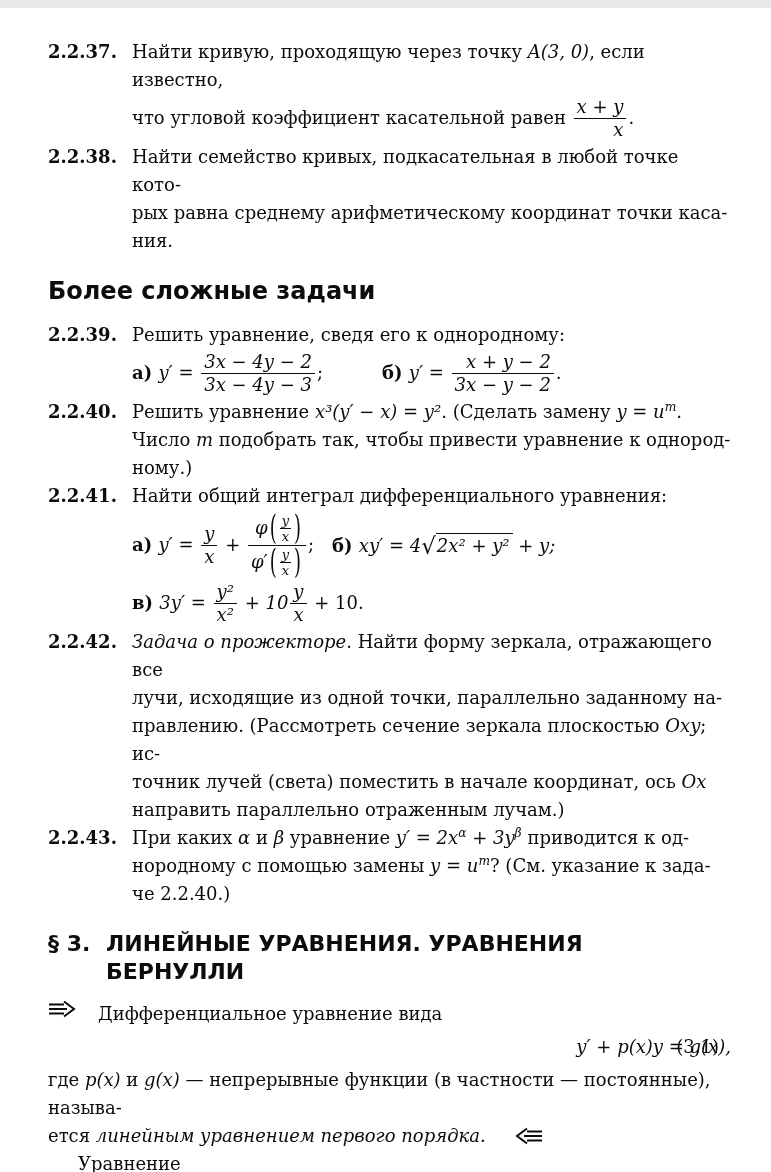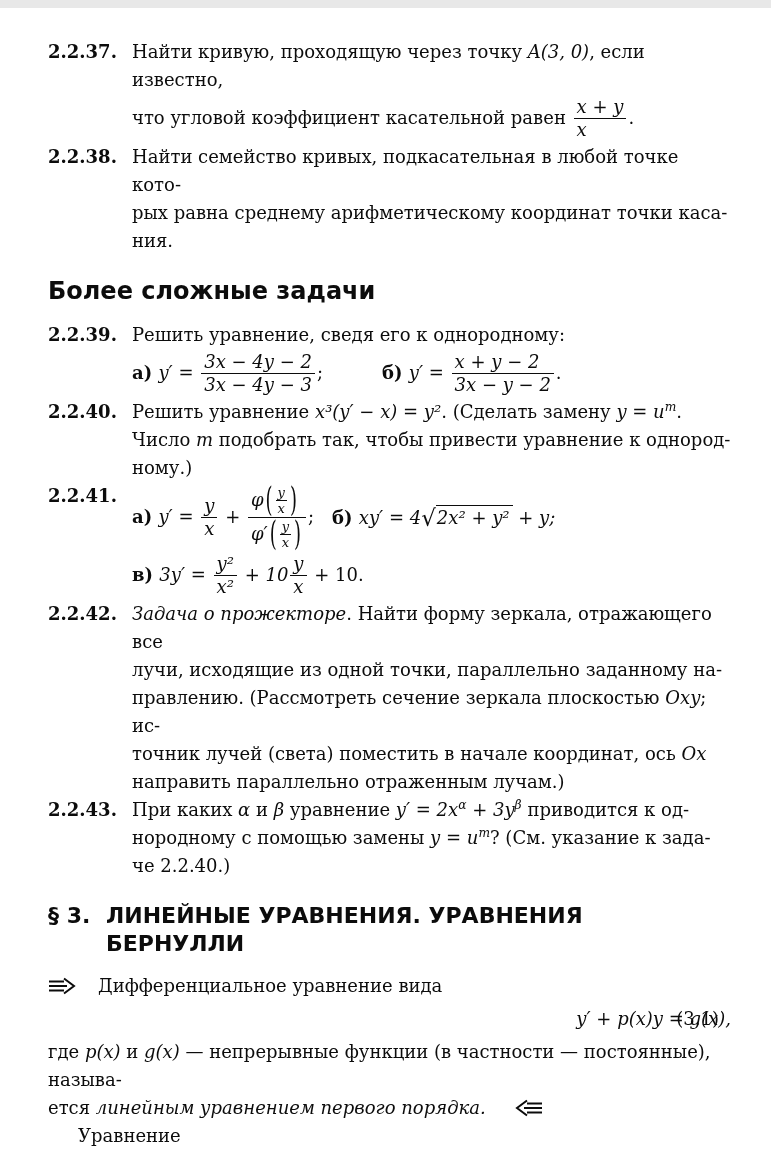--- a/index.html
+++ b/index.html
@@ -19,41 +19,41 @@
   
   .prob{display:flex;}
   .pn{flex:0 0 84px;font-weight:700;}
   .pt{flex:1;}
   .line{display:block;}
   .m{font-style:italic;}
   .it{font-style:italic;}
   .b{font-weight:700;font-style:normal;}
   sup.s{font-size:68%;font-style:italic;line-height:0;}
   
-  .frac{display:inline-block;vertical-align:middle;text-align:left;font-style:italic;margin:1px 2px;}
+  .frac{display:inline-block;vertical-align:middle;text-align:right;font-style:italic;margin:1px 2px;}
   .fn{display:block;border-bottom:1.4px solid #0c0c0c;padding:0 3px 1px;line-height:20px;}
   .fd{display:block;padding:1px 3px 0;line-height:20px;}
   .frac.sm{font-size:13px;margin:0 1px;}
   .frac.sm .fn,.frac.sm .fd{line-height:15px;padding:0 2px;}
   .bp{display:inline-block;transform:scaleY(1.85);margin:0 2px;font-style:normal;}
   
   .sqrt{white-space:nowrap;font-style:italic;}
   .rs{font-style:normal;font-size:23px;vertical-align:-2px;}
   .ra{border-top:1.5px solid #0c0c0c;padding:1px 3px 0 1px;}
   
   .frow{display:flex;align-items:center;margin:2px 0;}
   .fc39{flex:0 0 250px;}
   .fc41{flex:0 0 200px;}
   .tall{margin:2px 0;}
   
   .sub{font-family:"DejaVu Sans",sans-serif;font-weight:700;font-size:24px;margin:22px 0 16px 0;}
   .sec{display:flex;font-family:"DejaVu Sans",sans-serif;font-weight:700;font-size:22px;line-height:28px;margin:22px 0 14px 0;}
   .secnum{flex:0 0 58px;}
   
-  .introline{display:flex;align-items:center;margin:0 0 2px 0;}
+  .introline{display:flex;margin:0 0 2px 0;}
   .introline .arrow{margin-right:22px;}
   .eq{position:relative;text-align:right;margin:5px 0;}
   .eq .lbl{position:absolute;right:12px;top:0;font-style:normal;}
   .indent{text-indent:30px;}
   .endrow{display:flex;align-items:center;gap:29px;}
   .arrow svg{display:block;}
 </style>
 </head>
 <body>
 
@@ -94,20 +94,21 @@
     <span class="pt">
       <span class="line"><span>Решить уравнение </span><span class="m">x³(y′ − x) = y²</span><span>. (Сделать замену </span><span class="m">y = u</span><sup class="s">m</sup><span>.</span></span>
       <span class="line"><span>Число </span><span class="m">m</span><span> подобрать так, чтобы привести уравнение к однород-</span></span>
       <span class="line">ному.)</span>
     </span>
   </div>
 
   <div class="prob">
     <span class="pn">2.2.41.</span>
     <span class="pt">
+      <span class="line">Найти общий интеграл дифференциального уравнения:</span>
       <span class="frow">
         <span class="fc41">
           <span class="b">а) </span><span class="m">y′ = </span><span class="frac"><span class="fn">y</span><span class="fd">x</span></span><span> + </span><span class="frac">
             <span class="fn"><span class="m">φ</span><span class="bp">(</span><span class="frac sm"><span class="fn">y</span><span class="fd">x</span></span><span class="bp">)</span></span>
             <span class="fd"><span class="m">φ′</span><span class="bp">(</span><span class="frac sm"><span class="fn">y</span><span class="fd">x</span></span><span class="bp">)</span></span>
           </span><span>;</span>
         </span>
         <span><span class="b">б) </span><span class="m">xy′ = 4</span><span class="sqrt"><span class="rs">√</span><span class="ra">2x² + y²</span></span><span class="m"> + y;</span></span>
       </span>
       <span class="line tall"><span class="b">в) </span><span class="m">3y′ = </span><span class="frac"><span class="fn">y²</span><span class="fd">x²</span></span><span class="m"> + 10</span><span class="frac"><span class="fn">y</span><span class="fd">x</span></span><span> + 10.</span></span>

